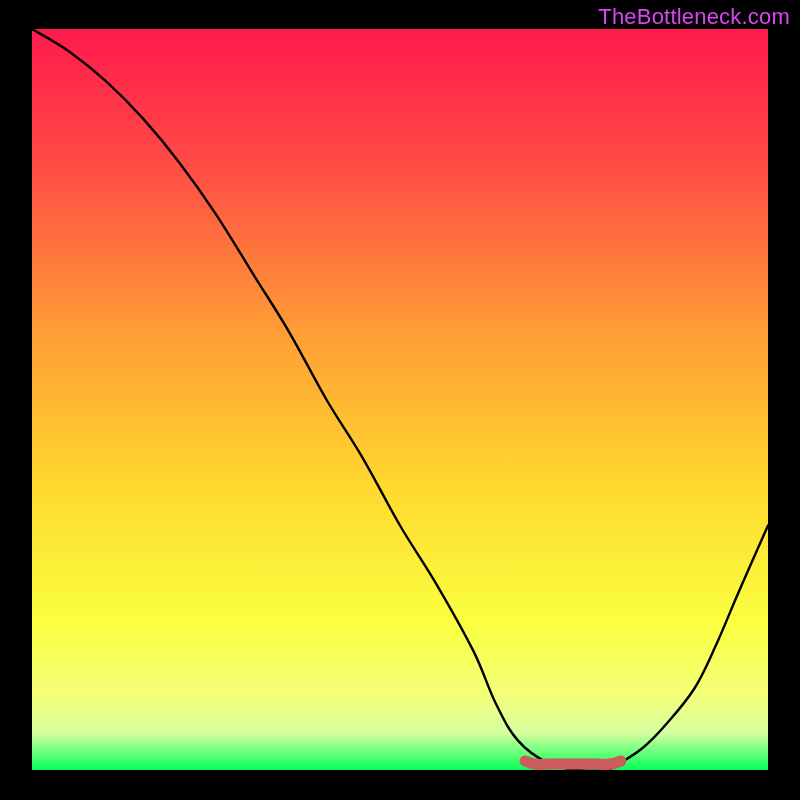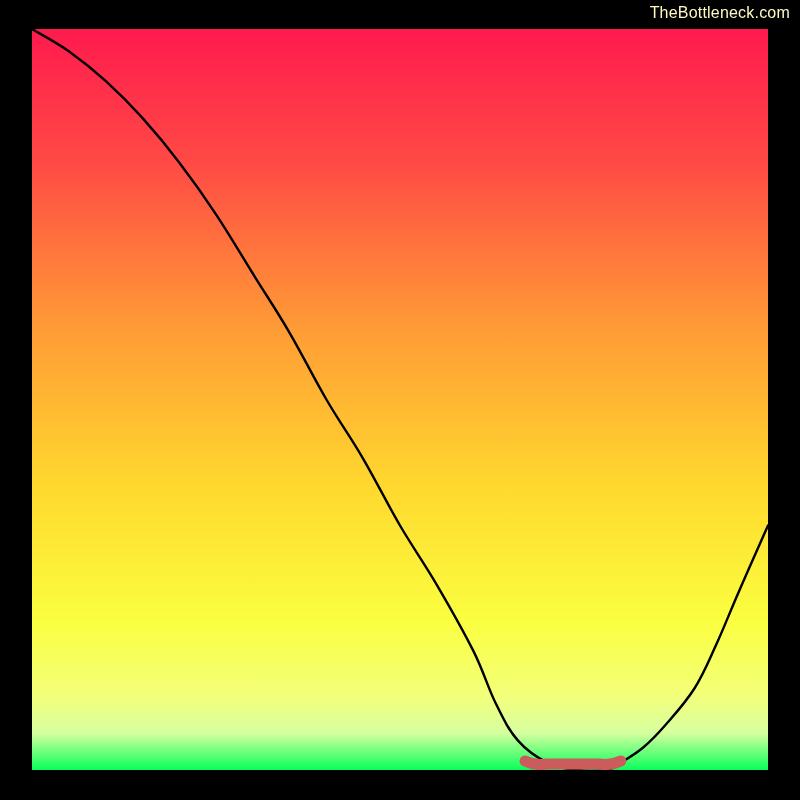--- a/index.html
+++ b/index.html
@@ -14,23 +14,23 @@
     position: relative;
     width: 800px;
     height: 800px;
     background: #000;
   }
   .watermark {
     position: absolute;
     top: 4px;
     right: 10px;
     font-family: Arial, Helvetica, sans-serif;
-    font-size: 16px;
+    font-size: 22px;
     font-weight: 400;
-    color: #fef9c3;
+    color: #d946ef;
     letter-spacing: 0.2px;
   }
   svg { display: block; }
 </style>
 </head>
 <body>
 
 <div class="frame">
 
   <svg width="800" height="800" viewBox="0 0 800 800">

